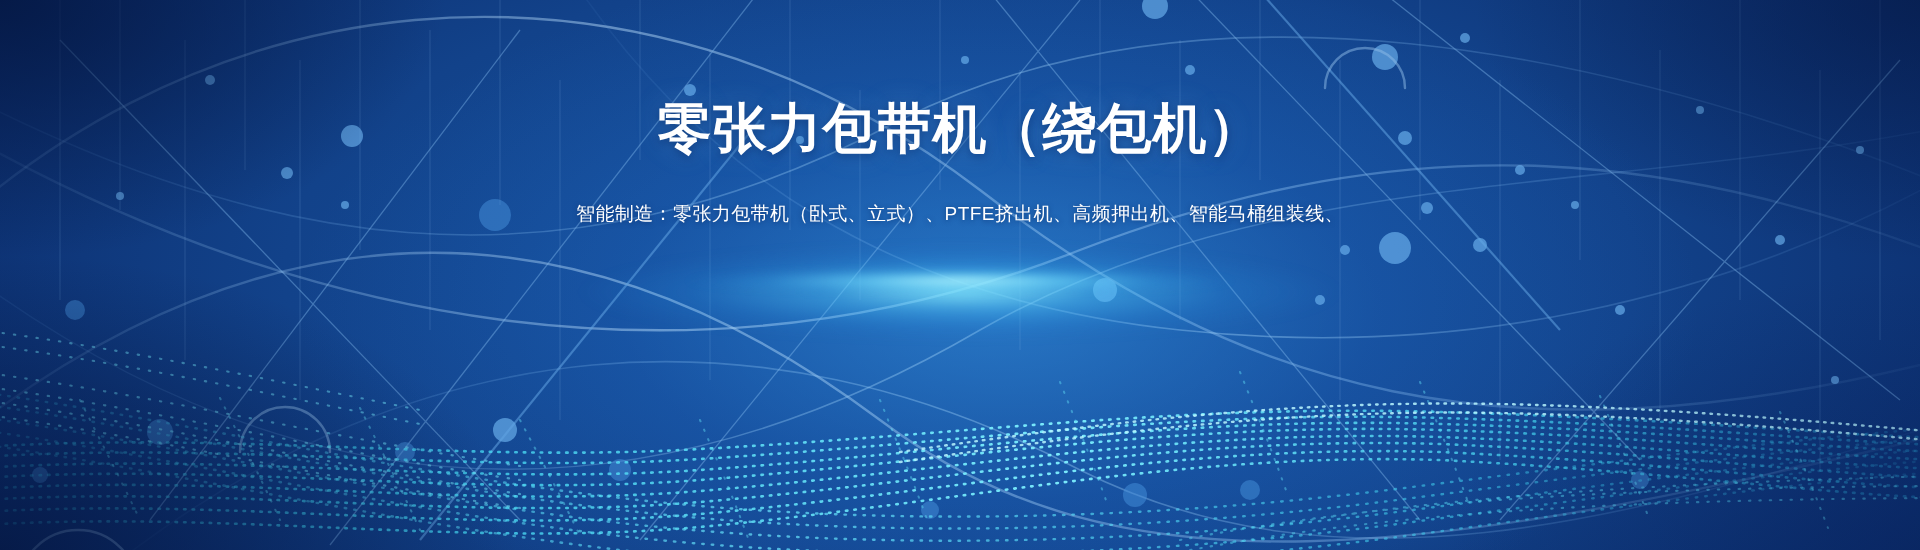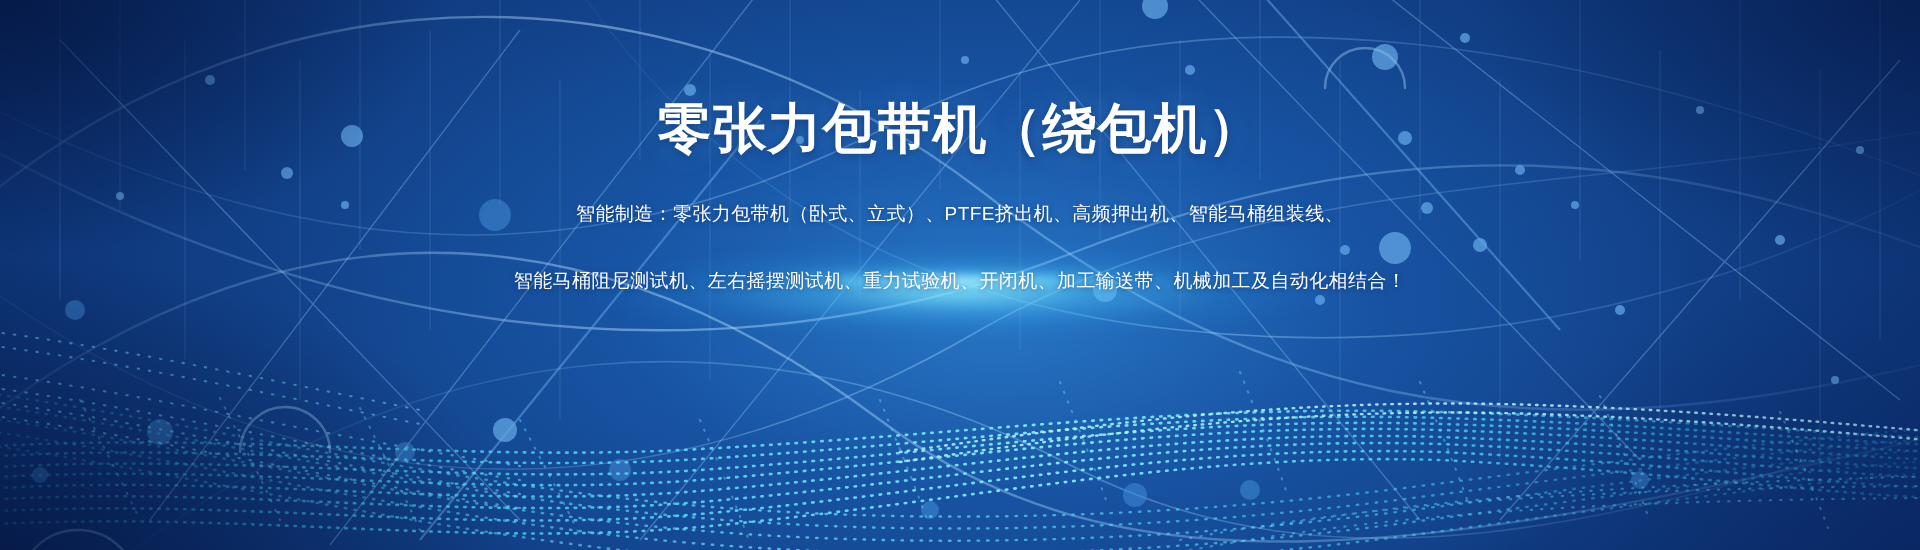--- a/index.html
+++ b/index.html
@@ -102,21 +102,21 @@
     line-height: 1.12;
     letter-spacing: 1px;
     text-align: center;
     text-shadow: 0 2px 10px rgba(6,34,92,0.55), 0 0 26px rgba(120,200,255,0.30);
     white-space: nowrap;
   }
   .headline-1 { margin-top: 98px; }
   .headline-2 { margin-top: 12px; letter-spacing: 0px; }
 
   .subline {
-    margin: 16px;
+    margin: 0;
     color: #ffffff;
     font-size: 19px;
     line-height: 1;
     letter-spacing: .4px;
     text-align: right;
     white-space: nowrap;
     text-shadow: 0 1px 5px rgba(8,40,100,0.65);
   }
   .subline-1 { margin-top: 46px; }
   .subline-2 { margin-top: 32px; }
@@ -326,16 +326,15 @@
     </svg>
   </div>
 
   <div class="vignette"></div>
   <div class="center-glow"></div>
   <div class="center-glow-core"></div>
 
   <div class="content">
     <h1 class="headline headline-1">零张力包带机（绕包机）</h1>
     <p class="subline subline-1">智能制造：零张力包带机（卧式、立式）、PTFE挤出机、高频押出机、智能马桶组装线、</p>
-    <p class="subline subline-2">智能马桶阻尼测试机、左右摇摆测试机、重力试验机、开闭机、加工输送带、机械加工及自动化相结合！</p>
   </div>
 
 </div>
 
 </body></html>

